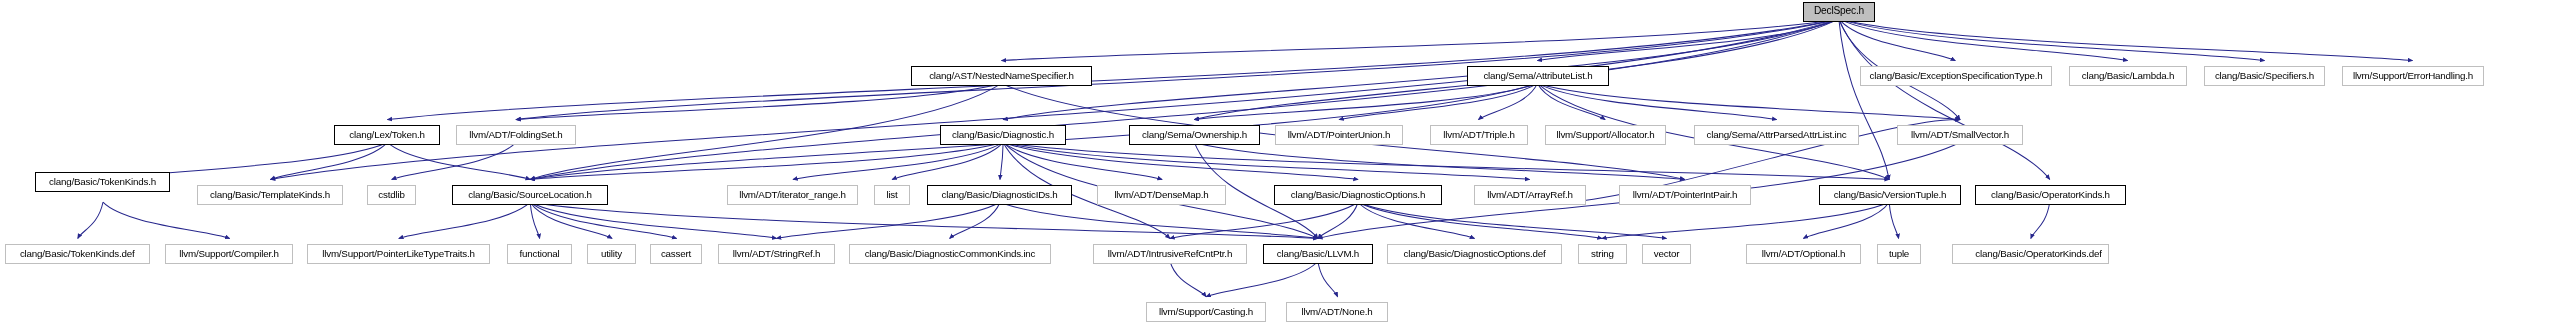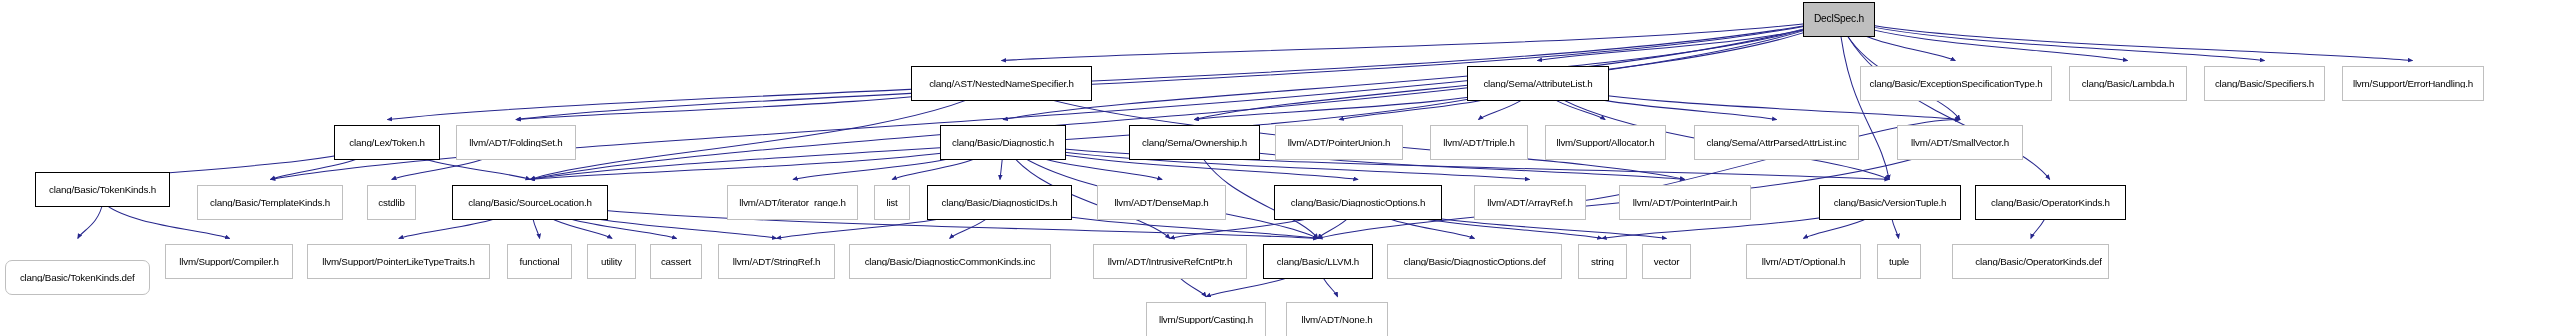--- a/index.html
+++ b/index.html
@@ -5,21 +5,21 @@
   html,body{margin:0;padding:0;background:#ffffff;}
   body{font-family:"Liberation Sans", sans-serif;}
   #graph{position:relative;width:2576px;height:336px;background:#ffffff;overflow:hidden;}
   #edges{position:absolute;left:0;top:0;width:2576px;height:336px;pointer-events:none;}
   .node{
     position:absolute;
     box-sizing:border-box;
     display:flex;align-items:center;justify-content:center;
     background:#ffffff;
     border:0.8px solid #bfbfbf;
-    height:35px;
+    height:20px;
     white-space:nowrap;
     font-size:9.8px;
     color:#000000;
     letter-spacing:-0.2px;
     line-height:1;
   }
   .node.hdr{border:0.8px solid #000000;}
   .node.root{background:#bfbfbf;border:0.8px solid #000000;font-size:10.2px;}
   .node .lbl{display:block;padding:0 3.1px;overflow:hidden;}
 </style>
@@ -181,21 +181,21 @@
     </div>
     <div class="node " style="left: 1619px; top: 185px; width: 132px;">
       <span class="lbl">llvm/ADT/PointerIntPair.h</span>
     </div>
     <div class="node hdr" style="left: 1819px; top: 185px; width: 142px;">
       <span class="lbl">clang/Basic/VersionTuple.h</span>
     </div>
     <div class="node hdr" style="left: 1975px; top: 185px; width: 151px;">
       <span class="lbl">clang/Basic/OperatorKinds.h</span>
     </div>
-    <div class="node " style="left: 4.7px; top: 260px; width: 145px; border-radius: 7px;">
+    <div class="node " style="left: 4.7px; top: 244px; width: 145px;">
       <span class="lbl">clang/Basic/TokenKinds.def</span>
     </div>
     <div class="node " style="left: 165px; top: 244px; width: 128px;">
       <span class="lbl">llvm/Support/Compiler.h</span>
     </div>
     <div class="node " style="left: 307px; top: 244px; width: 183px;">
       <span class="lbl">llvm/Support/PointerLikeTypeTraits.h</span>
     </div>
     <div class="node " style="left: 507px; top: 244px; width: 65px;">
       <span class="lbl">functional</span>

